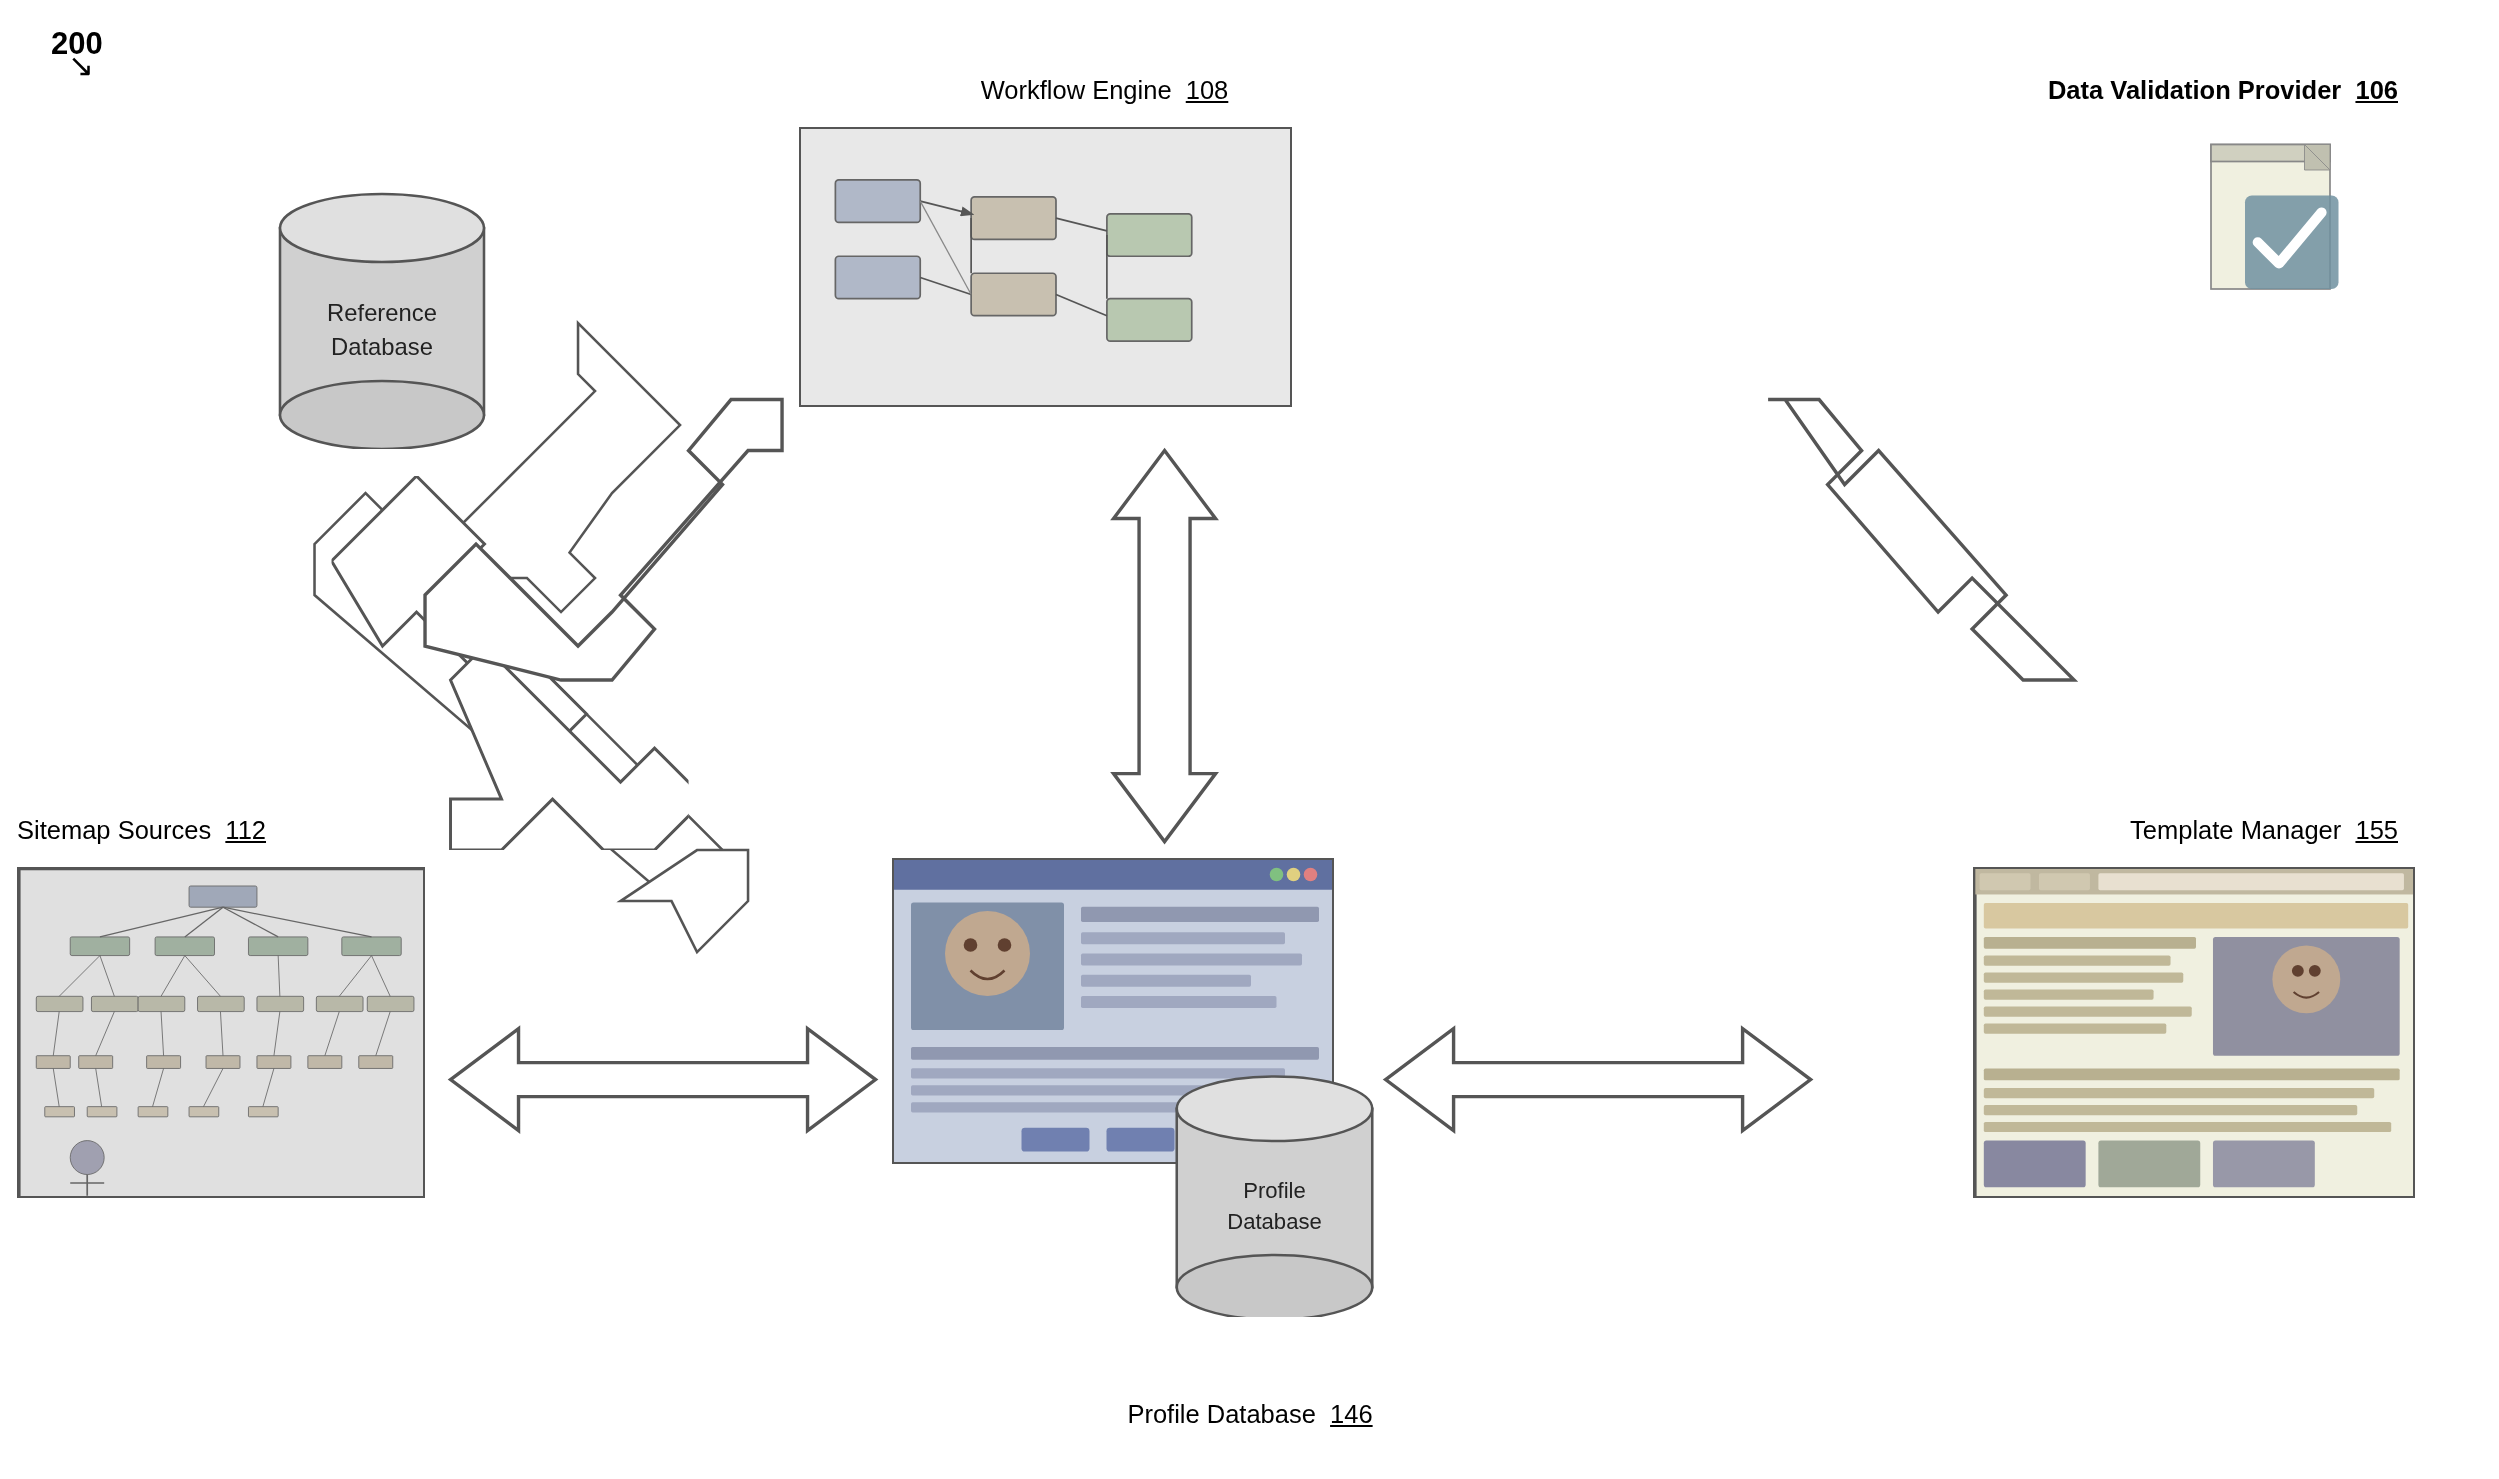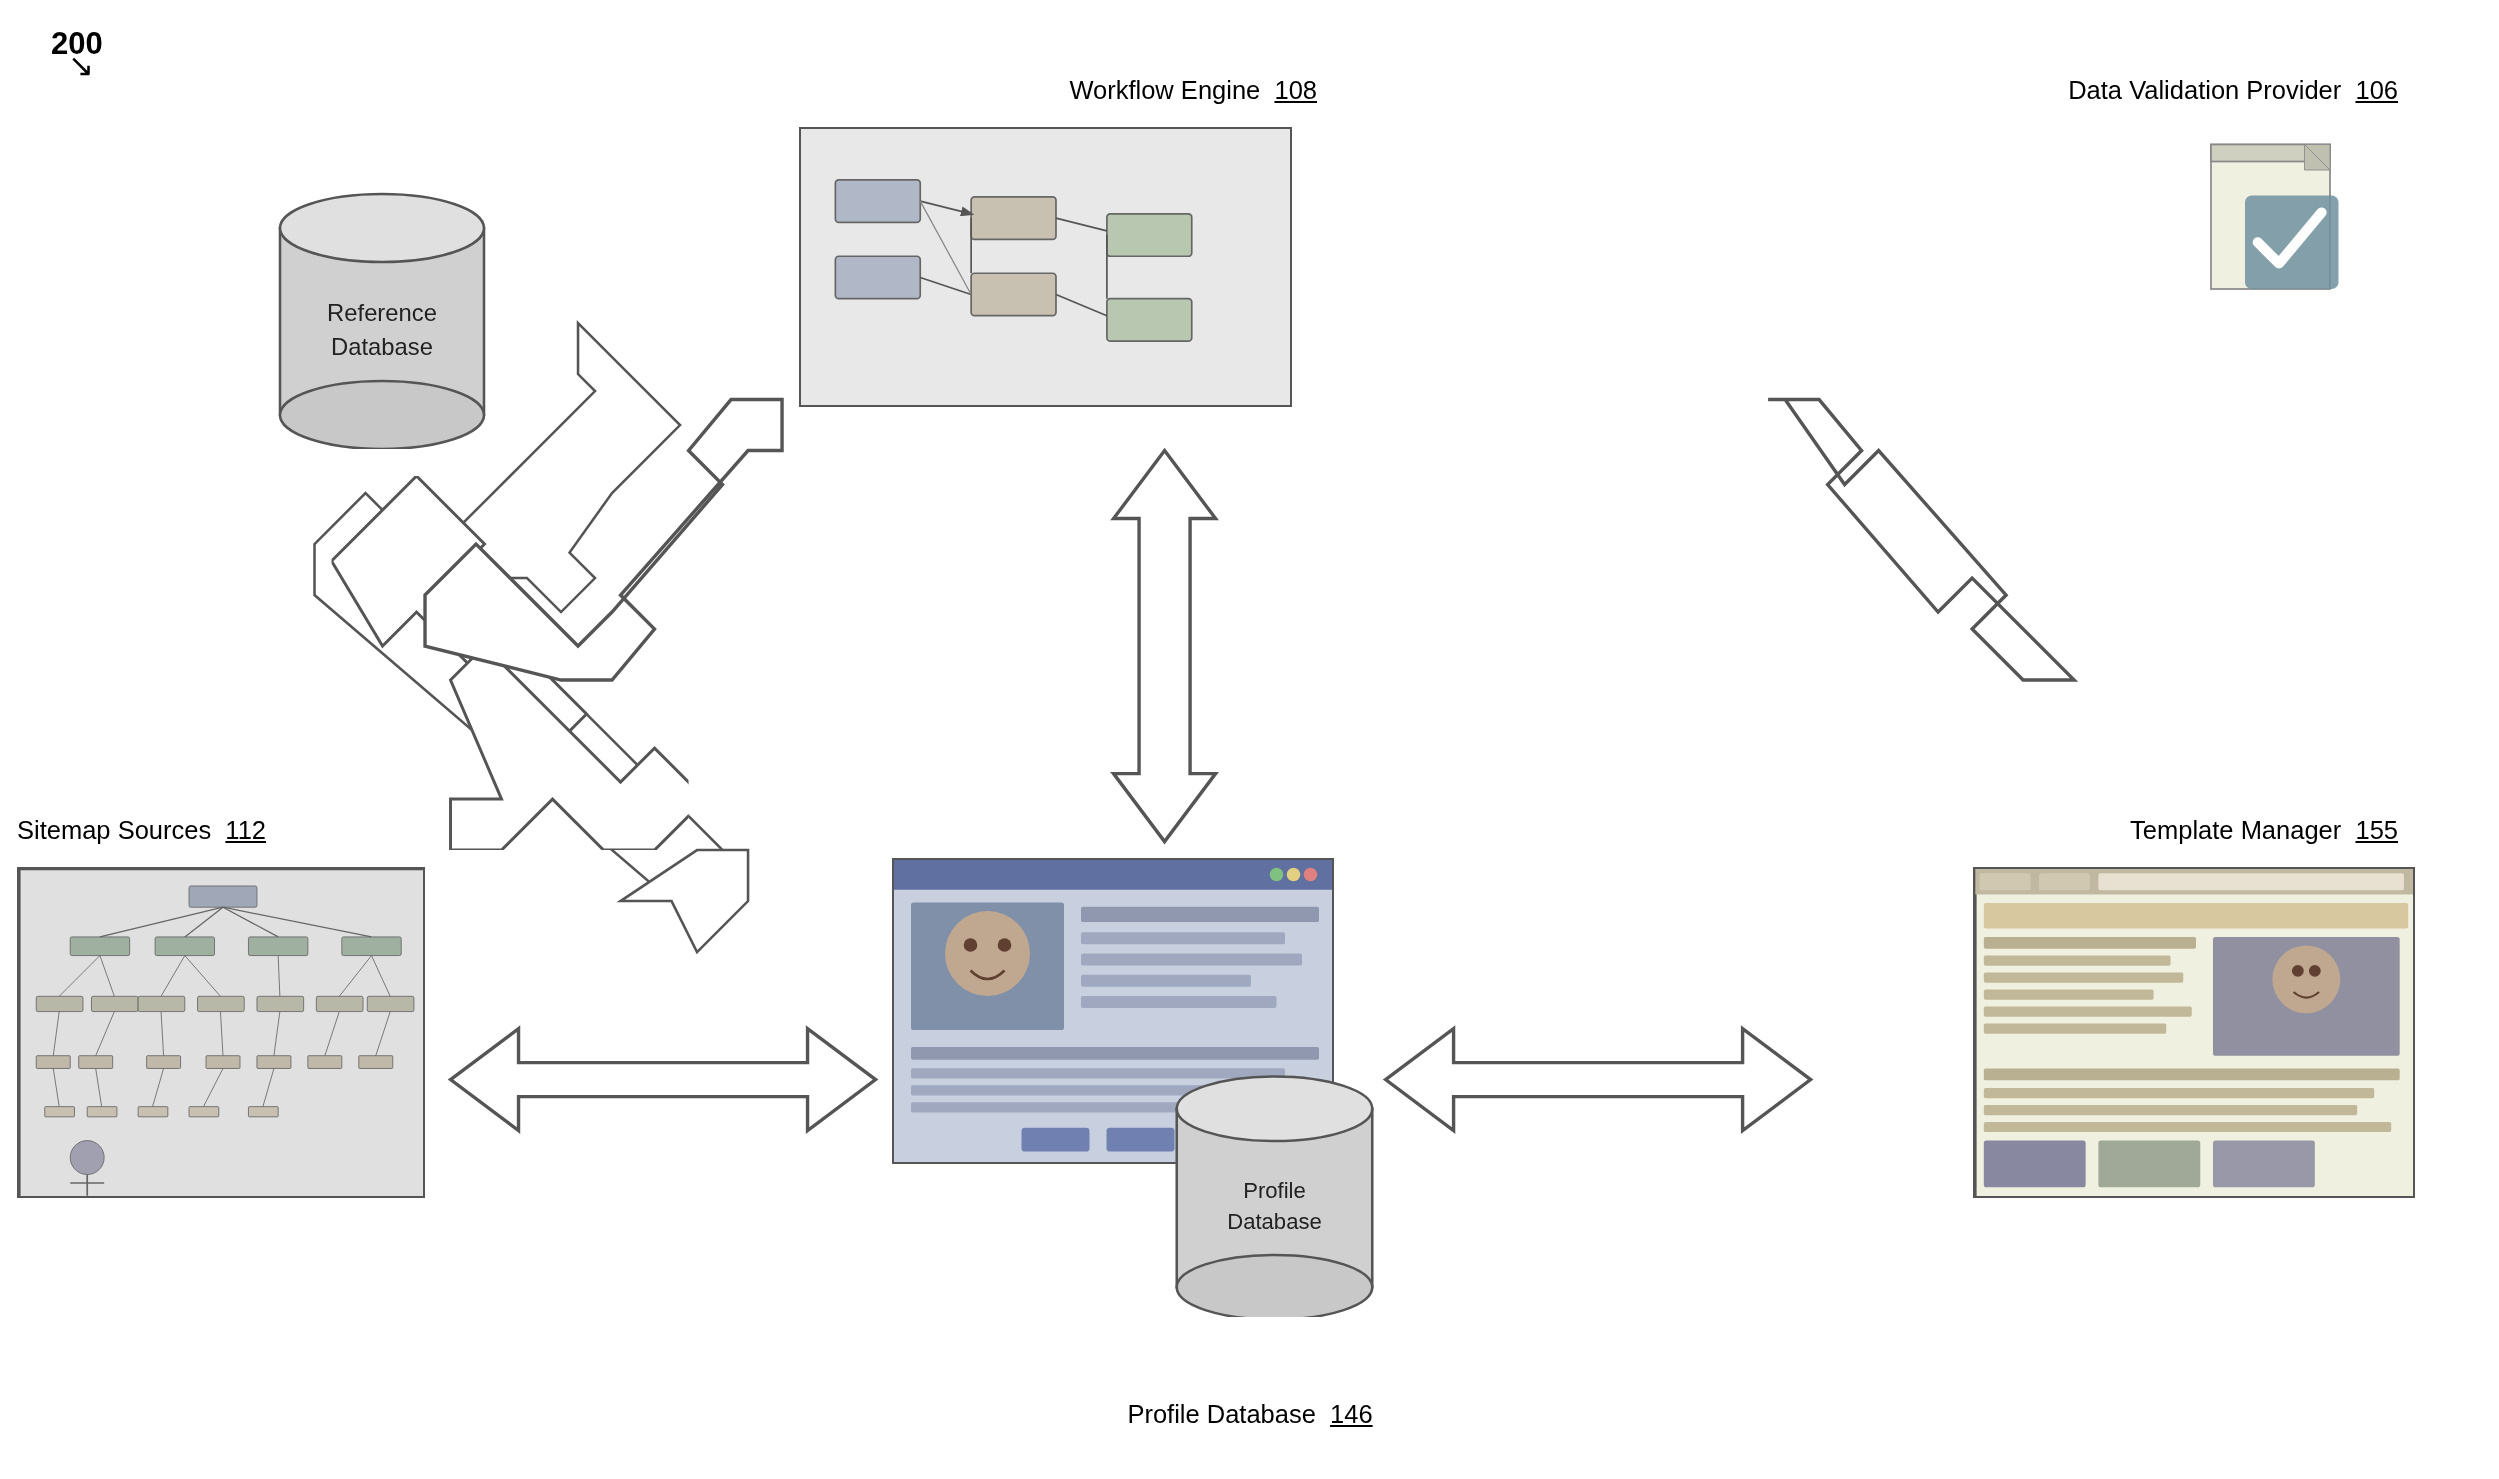--- a/index.html
+++ b/index.html
@@ -43,29 +43,30 @@
 
     .label-underline {
       text-decoration: underline;
     }
 
     
     .workflow-engine-label {
       top: 76px;
       left: 892px;
       width: 425px;
-      text-align: right;
+      text-align: center;
     }
 
     
     .data-validation-label {
       top: 76px;
       right: 102px;
       width: 467px;
       text-align: right;
+      font-weight: bold;
     }
 
     
     .ref-data-sources-label {
       top: 229px;
       left: 17px;
       width: 238px;
       text-align: left;
     }
 

